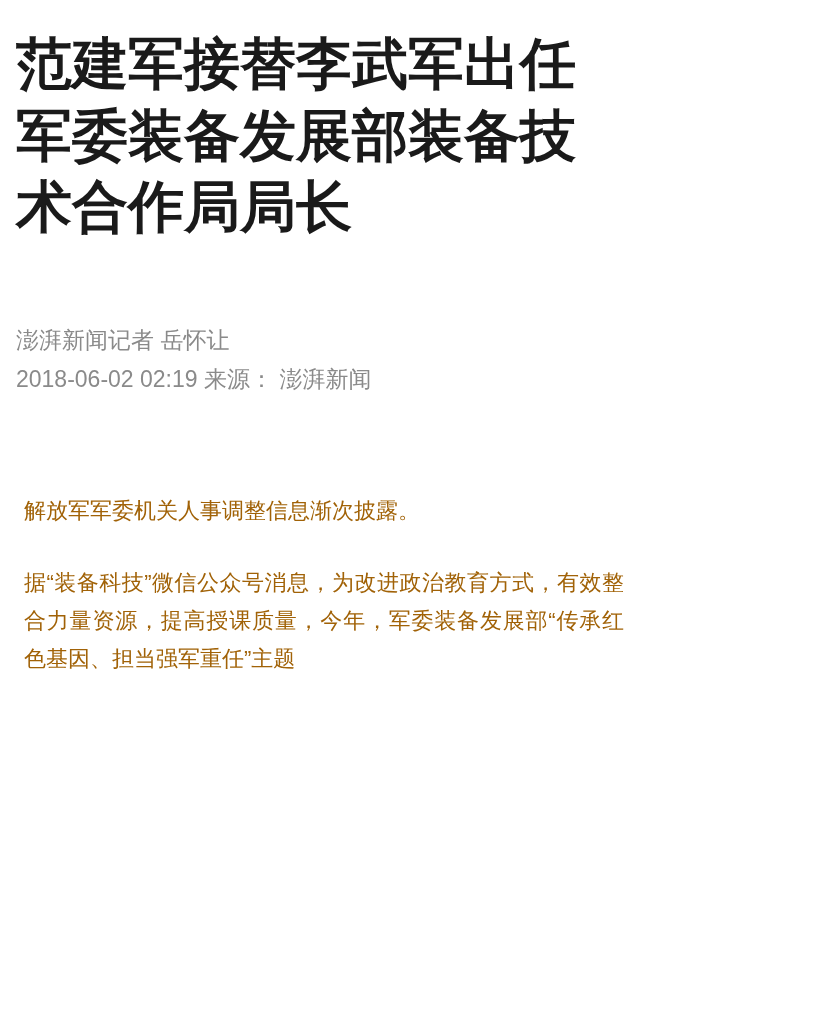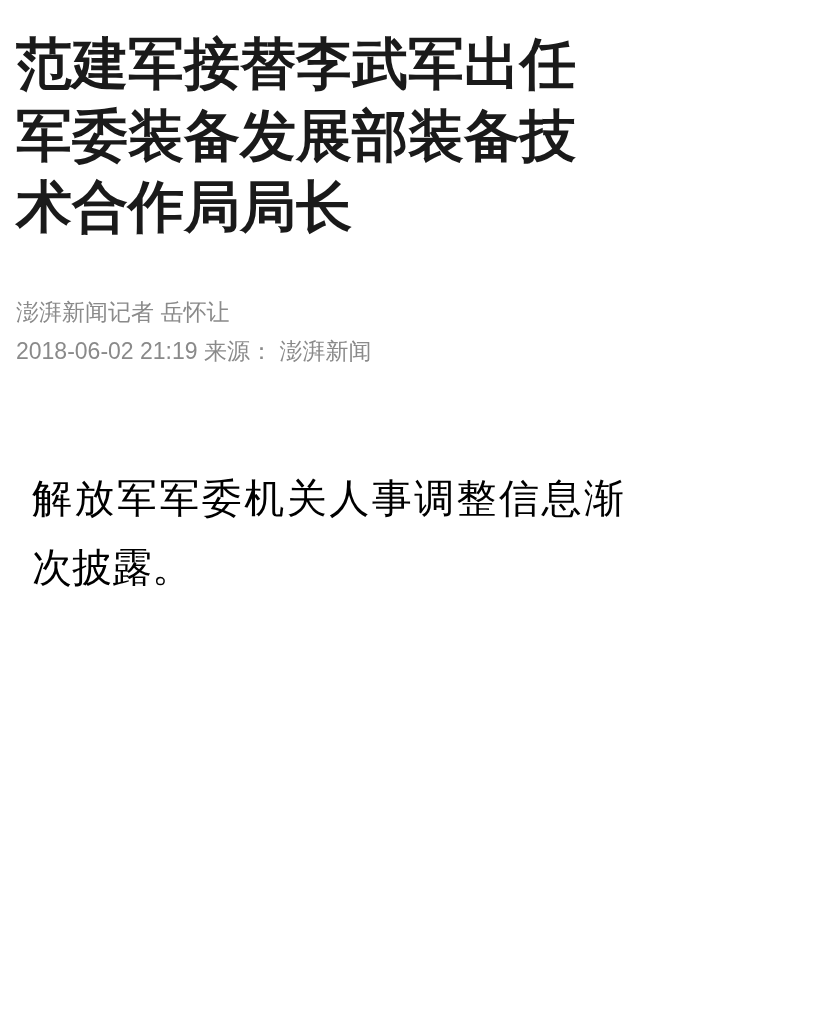--- a/index.html
+++ b/index.html
@@ -23,21 +23,21 @@
     font-size: 56px;
     line-height: 1.28;
     font-weight: bold;
     color: #1a1a1a;
     letter-spacing: 0px;
     margin: 0;
     padding: 0;
     word-break: break-all;
   }
   .byline-block {
-    margin-top: 52px;
+    margin-top: 80px;
   }
   .author {
     font-size: 23px;
     line-height: 1.5;
     color: #8a8a8a;
     margin: 0;
   }
   .meta-line {
     font-size: 23px;
     line-height: 1.5;
@@ -49,44 +49,45 @@
     text-align: right;
   }
   .meta-source-name {
     color: #8a8a8a;
     text-align: center;
   }
   .body-block {
     margin-top: 96px;
   }
   .para {
-    font-size: 40px;
+    font-size: 22px;
     line-height: 1.72;
-    color: #000000;
-    margin: 0 0 34px 16px;
+    color: #a16207;
+    margin: 0 0 34px 8px;
     text-align: justify;
     word-break: break-all;
   }
   .para:last-child {
     margin-bottom: 0;
   }
 </style>
 </head>
 <body>
 
 <div class="article">
 
   <h1 class="headline">范建军接替李武军出任军委装备发展部装备技术合作局局长</h1>
 
   <div class="byline-block">
     <div class="author">澎湃新闻记者 岳怀让</div>
     <div class="meta-line">
-      <span>2018-06-02 21:19</span>
+      <span>2018-06-02 02:19</span>
       <span class="meta-source-label">来源：</span>
       <span class="meta-source-name">澎湃新闻</span>
     </div>
   </div>
 
   <div class="body-block">
     <p class="para">解放军军委机关人事调整信息渐次披露。</p>
+    <p class="para">据“装备科技”微信公众号消息，为改进政治教育方式，有效整合力量资源，提高授课质量，今年，军委装备发展部“传承红色基因、担当强军重任”主题</p>
   </div>
 
 </div>
 
 </body></html>

